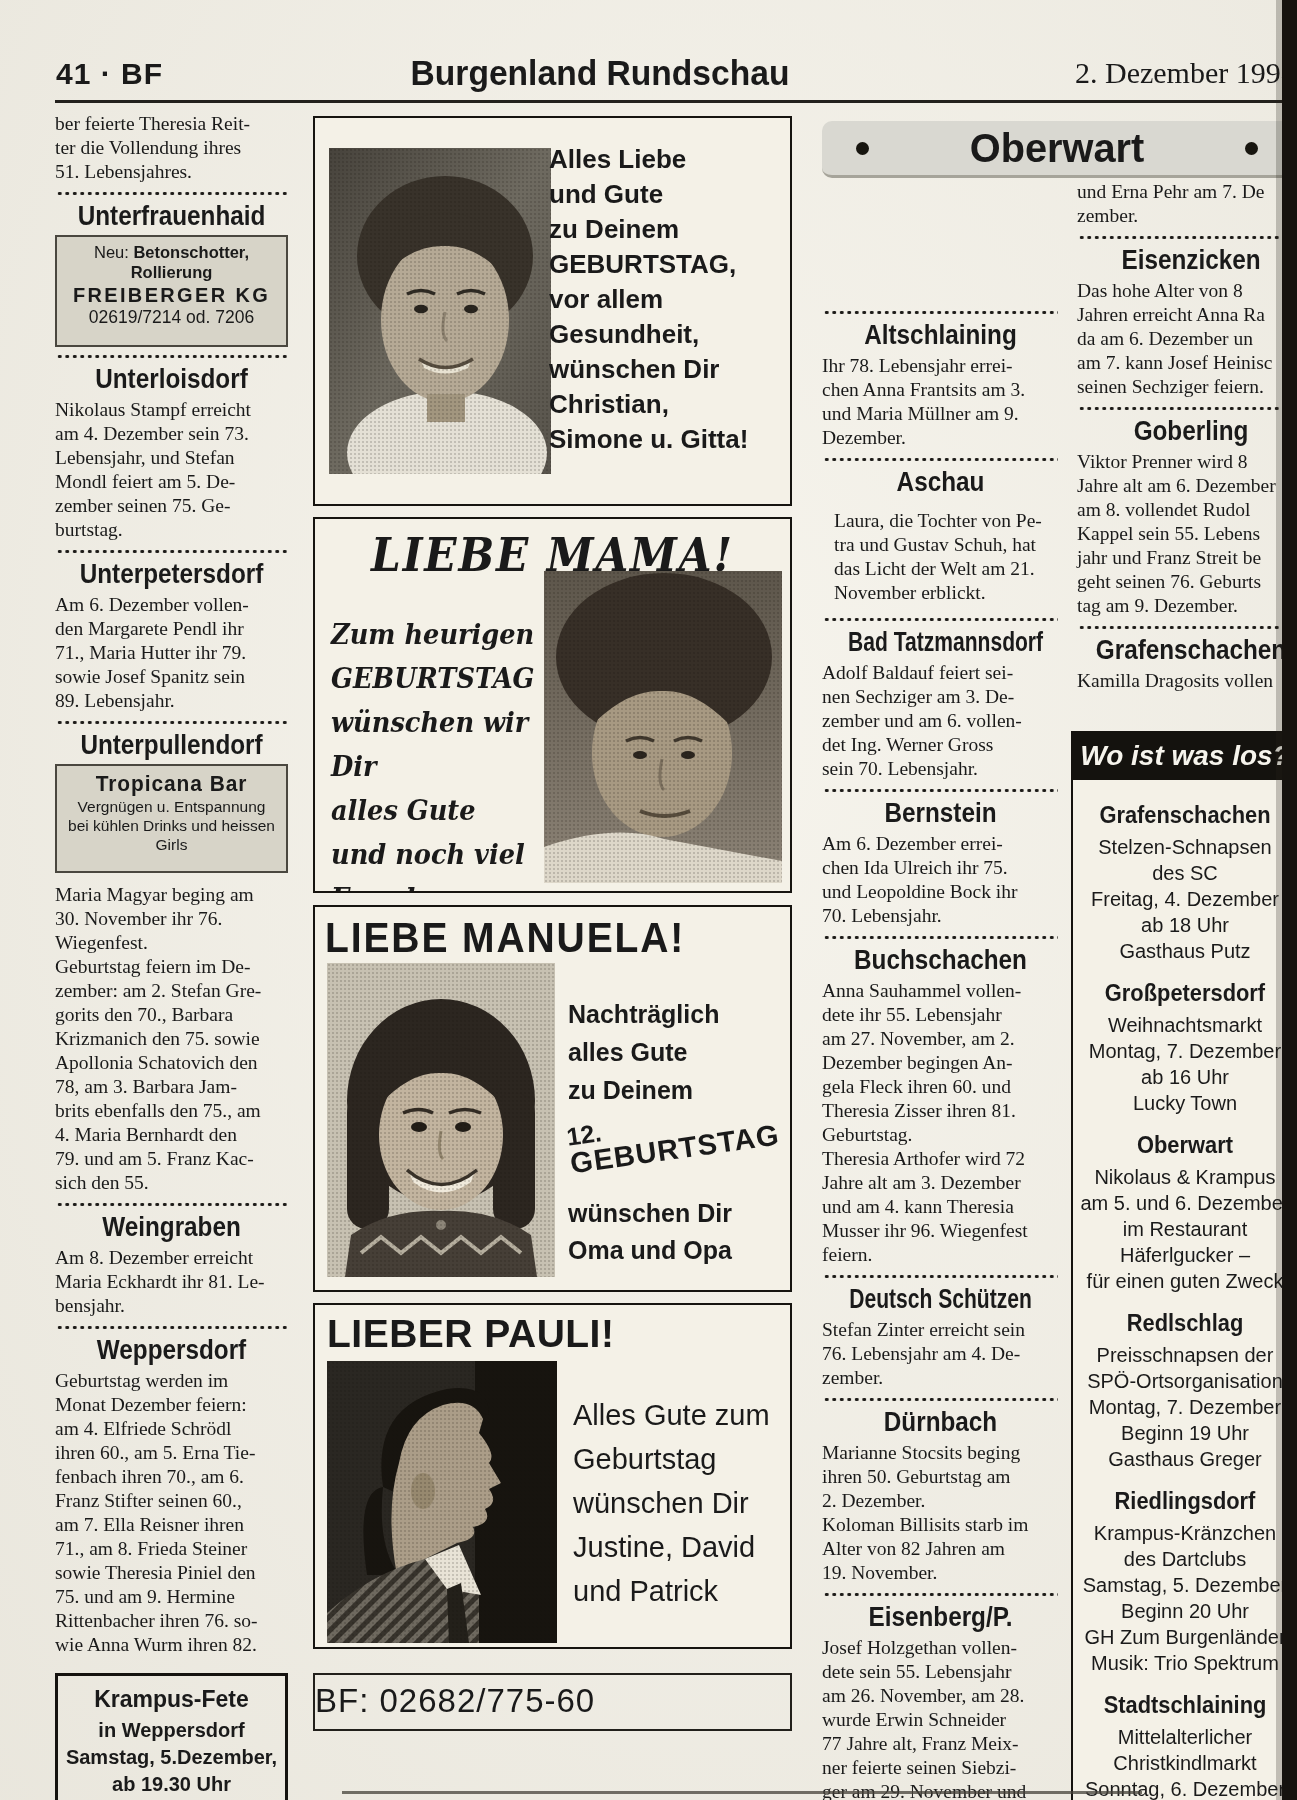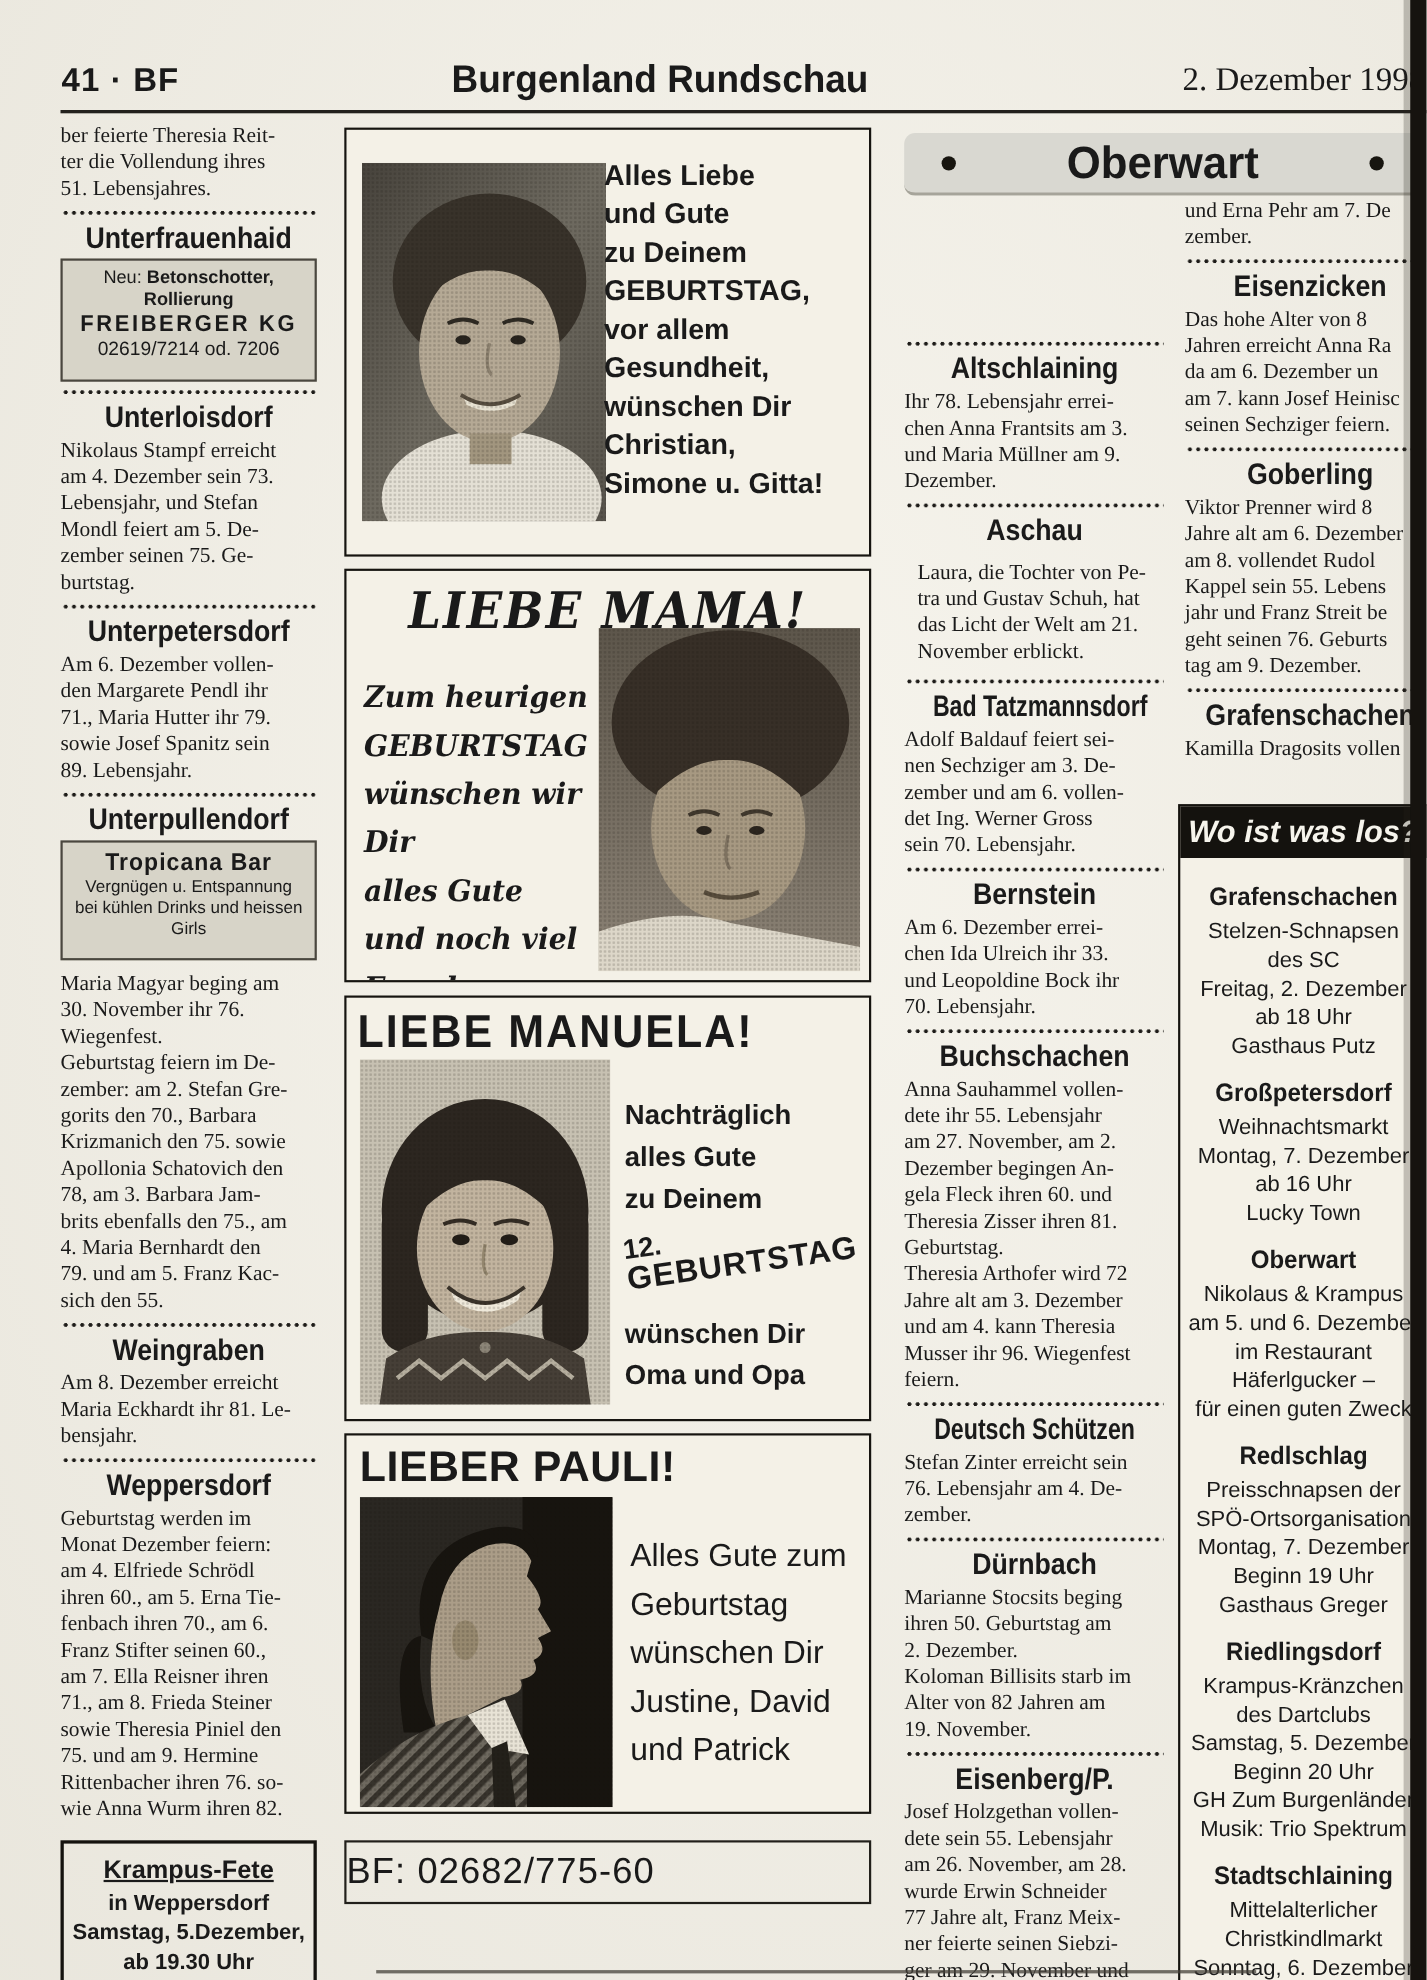--- a/index.html
+++ b/index.html
@@ -27,21 +27,21 @@
   
   .col-left { position:absolute; left:55px; top:112px; width:233px; }
   .gray-ad { border:2px solid #4a473f; background:#d7d4c8; text-align:center; padding:5px 2px 17px; margin:4px 0 2px; }
   .gray-ad .l1 { font:400 16.5px/20px "Liberation Sans", sans-serif; }
   .gray-ad .l1 b { font-weight:700; }
   .gray-ad .l2 { font:800 21px/25px "Liberation Sans", sans-serif; letter-spacing:2.5px; transform:scaleX(.95); }
   .gray-ad .l3 { font:400 17.5px/21px "Liberation Sans", sans-serif; }
   .trop .l2 { font:800 22px/26px "Liberation Sans", sans-serif; letter-spacing:1px; }
   .trop .l3 { font:400 15.5px/19px "Liberation Sans", sans-serif;text-align:center; }
   .krampus { border:3px solid #15130f; margin-top:16px; padding:8px 4px 12px; text-align:center; }
-  .krampus .kt { font:700 23px/30px "Liberation Sans", sans-serif;text-decoration:underline; }
+  .krampus .kt { font:700 23px/30px "Liberation Sans", sans-serif; }
   .krampus .kl { font:600 20px/27px "Liberation Sans", sans-serif; white-space:pre-line; margin-top:3px; }
   
   .col-mid { position:absolute; left:313px; top:116px; width:479px; }
   .ad { position:relative; border:2px solid #161410; background:#f4f1e7; overflow:hidden; }
   .ad1 { height:386px; margin-bottom:11px; }
   .ad2 { height:372px; margin-bottom:12px; }
   .ad3 { height:383px; margin-bottom:11px; }
   .ad4 { height:342px; margin-bottom:14px; }
   .photo { position:absolute; overflow:hidden; }
   .photo:after { content:""; position:absolute; inset:0;
@@ -326,21 +326,21 @@
     <div class="dots"></div>
     <h2 class="sec-h sec-h--xl">Bad Tatzmannsdorf</h2>
     <p class="body" style="margin:0">Adolf Baldauf feiert sei-
 nen Sechziger am 3. De-
 zember und am 6. vollen-
 det Ing. Werner Gross
 sein 70. Lebensjahr.</p>
     <div class="dots"></div>
     <h2 class="sec-h">Bernstein</h2>
     <p class="body" style="margin:0">Am 6. Dezember errei-
-chen Ida Ulreich ihr 33.
+chen Ida Ulreich ihr 75.
 und Leopoldine Bock ihr
 70. Lebensjahr.</p>
     <div class="dots"></div>
     <h2 class="sec-h">Buchschachen</h2>
     <p class="body" style="margin:0">Anna Sauhammel vollen-
 dete ihr 55. Lebensjahr
 am 27. November, am 2.
 Dezember begingen An-
 gela Fleck ihren 60. und
 Theresia Zisser ihren 81.
@@ -402,21 +402,21 @@
     <h2 class="sec-h">Grafenschachen</h2>
     <p class="body" style="margin:0">Kamilla Dragosits vollen</p>
   </div>
 
   <div class="wo-box">
     <div class="wo-head">Wo ist was los?</div>
     <div class="wo-body">
       <div class="wo-town">Grafenschachen</div>
       <div class="wo-lines">Stelzen-Schnapsen
 des SC
-Freitag, 2. Dezember
+Freitag, 4. Dezember
 ab 18 Uhr
 Gasthaus Putz</div>
       <div class="wo-town">Großpetersdorf</div>
       <div class="wo-lines">Weihnachtsmarkt
 Montag, 7. Dezember
 ab 16 Uhr
 Lucky Town</div>
       <div class="wo-town">Oberwart</div>
       <div class="wo-lines">Nikolaus &amp; Krampus
 am 5. und 6. Dezember

